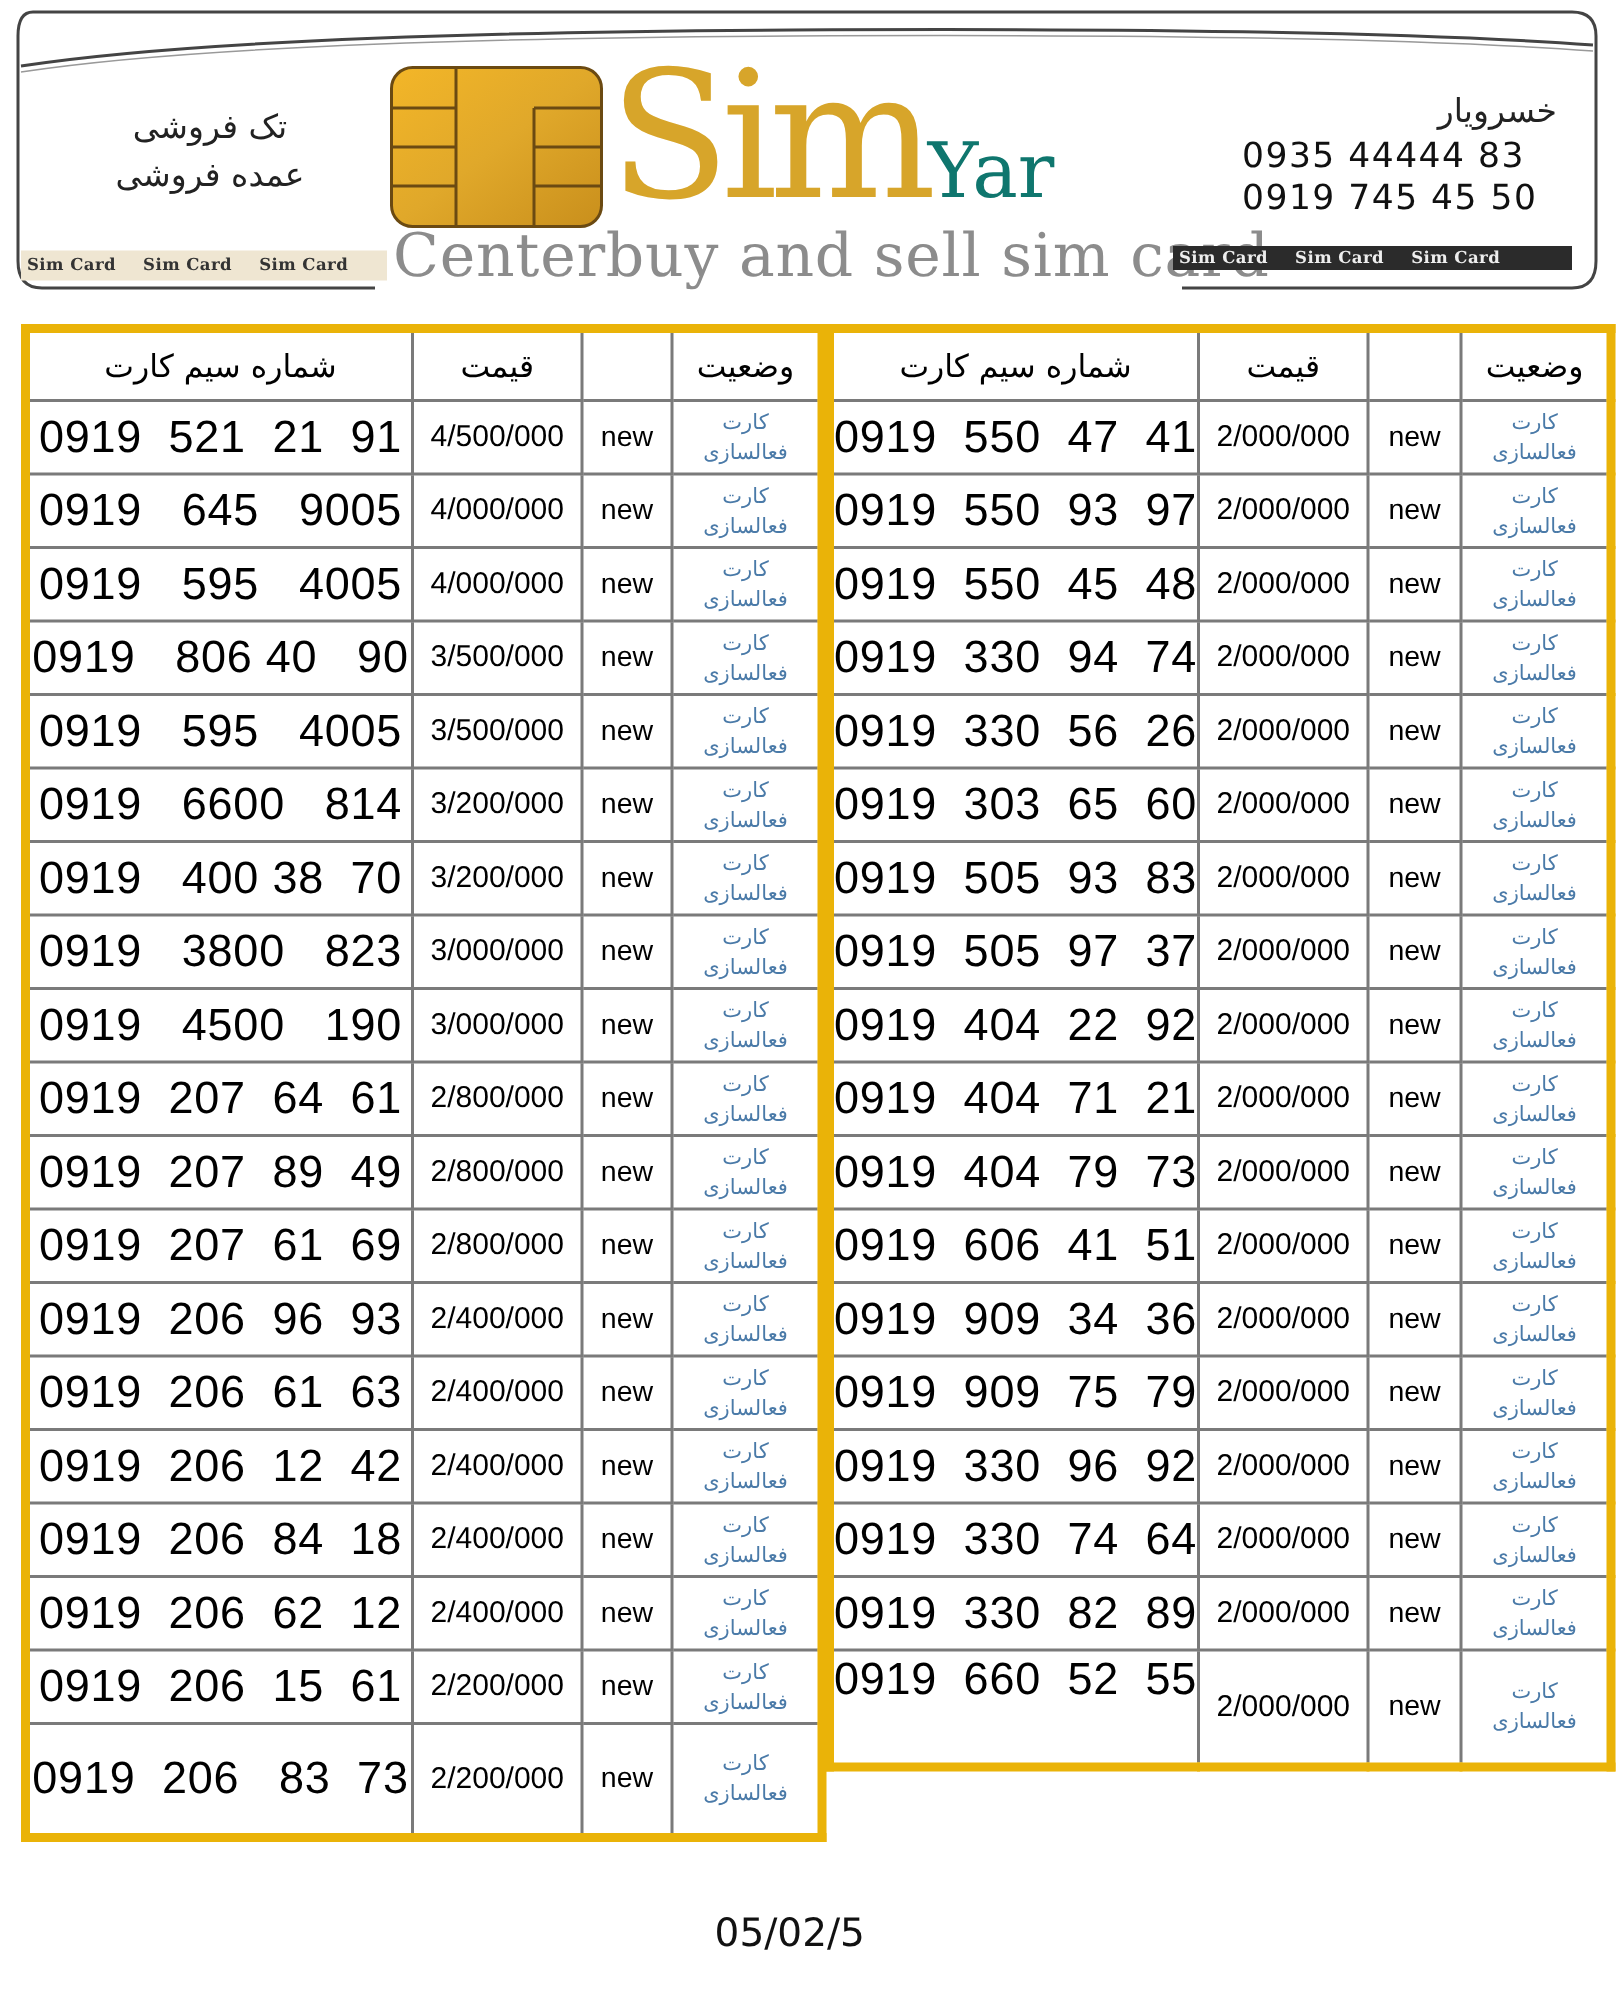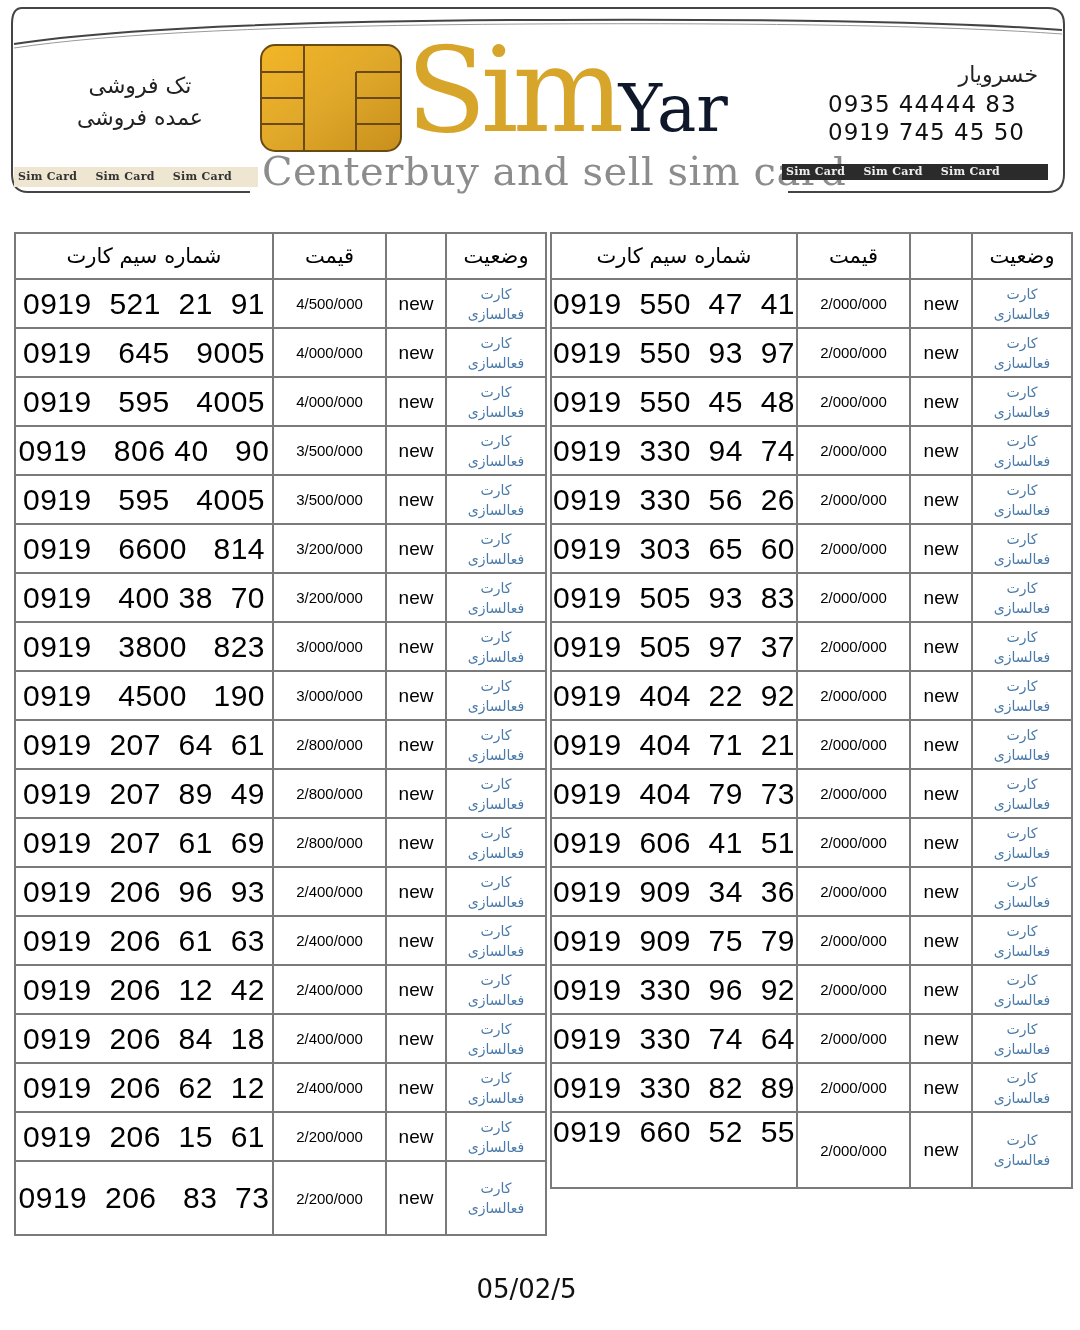--- a/index.html
+++ b/index.html
@@ -9,37 +9,37 @@
   .banner { position:absolute; left:8px; top:4px; width:1060px; height:190px; }
   .banner svg.frame { position:absolute; left:0; top:0; }
   .retail { position:absolute; left:52px; top:66px; width:160px; text-align:center; direction:rtl; font-size:22px; line-height:32px; color:#222; font-family:"DejaVu Sans", sans-serif; }
   .strip-left { position:absolute; left:6px; top:163px; width:240px; height:20px; background:#efe6d2; font-family:"DejaVu Serif", serif; font-size:11px; font-weight:bold; color:#333; line-height:20px; white-space:nowrap; overflow:hidden; padding-left:4px; letter-spacing:0.3px; }
   .strip-right { position:absolute; left:782px; top:164px; width:262px; height:16px; background:#2b2b2b; font-family:"DejaVu Serif", serif; font-size:11px; font-weight:bold; color:#eee; line-height:16px; white-space:nowrap; overflow:hidden; padding-left:4px; letter-spacing:0.3px; }
   .strip-right span, .strip-left span { margin-right:18px; }
 
   .chip { position:absolute; left:260px; top:44px; width:142px; height:108px; }
   .logo-word { position:absolute; left:406px; top:30px; font-family:"DejaVu Serif", serif; white-space:nowrap; }
   .logo-sim { font-size:118px; color:#d7a52a; letter-spacing:-6px; line-height:120px; }
-  .logo-yar { font-size:66px; color:#0f172a; line-height:120px; }
+  .logo-yar { font-size:51px; color:#0f766e; line-height:120px; }
   .tagline { position:absolute; left:262px; top:148px; font-family:"DejaVu Serif", serif; font-size:40px; color:#8c8c8c; white-space:nowrap; letter-spacing:0.5px; }
 
   .contact { position:absolute; left:828px; top:60px; width:210px; }
   .contact-name { direction:rtl; font-size:22px; color:#222; line-height:30px; }
   .contact-phone { font-family:"DejaVu Sans", sans-serif; font-size:23px; color:#111; line-height:28px; letter-spacing:1px; }
 
   
-  .tbl { position:absolute; top:232px; border-collapse:collapse; border:2px solid #eab308; }
+  .tbl { position:absolute; top:216px; border-collapse:collapse; border:6px solid #eab308; }
   .tbl.left { left:14px; }
   .tbl.right { left:550px; }
   .tbl td, .tbl th { border:2px solid #7a7a7a; padding:0; text-align:center; vertical-align:middle; }
   .tbl th { height:44px; font-weight:normal; direction:rtl; font-size:21px; }
   .tbl tr.row td { height:47px; }
   .tbl tr.row.tall td { height:72px; }
   .c-num { font-family:"Liberation Sans", sans-serif; font-size:30px; letter-spacing:0.5px; white-space:pre; }
-  .c-price { font-family:"Liberation Sans", sans-serif; font-size:15px; }
+  .c-price { font-family:"Liberation Sans", sans-serif; font-size:20px; }
   .c-new { font-family:Liberation Sans, sans-serif; font-size:19px; }
   .c-status { direction:rtl; font-size:14px; color:#4a7aa8; line-height:20px; }
   .c-status div { display:block; }
   .tall .c-num.top { vertical-align:top; padding-top:2px; }
 
   .date { position:absolute; left:0; width:1053px; top:1274px; text-align:center; font-family:"DejaVu Sans", sans-serif; font-size:26px; color:#111; }
 </style>
 </head>
 <body>
 

